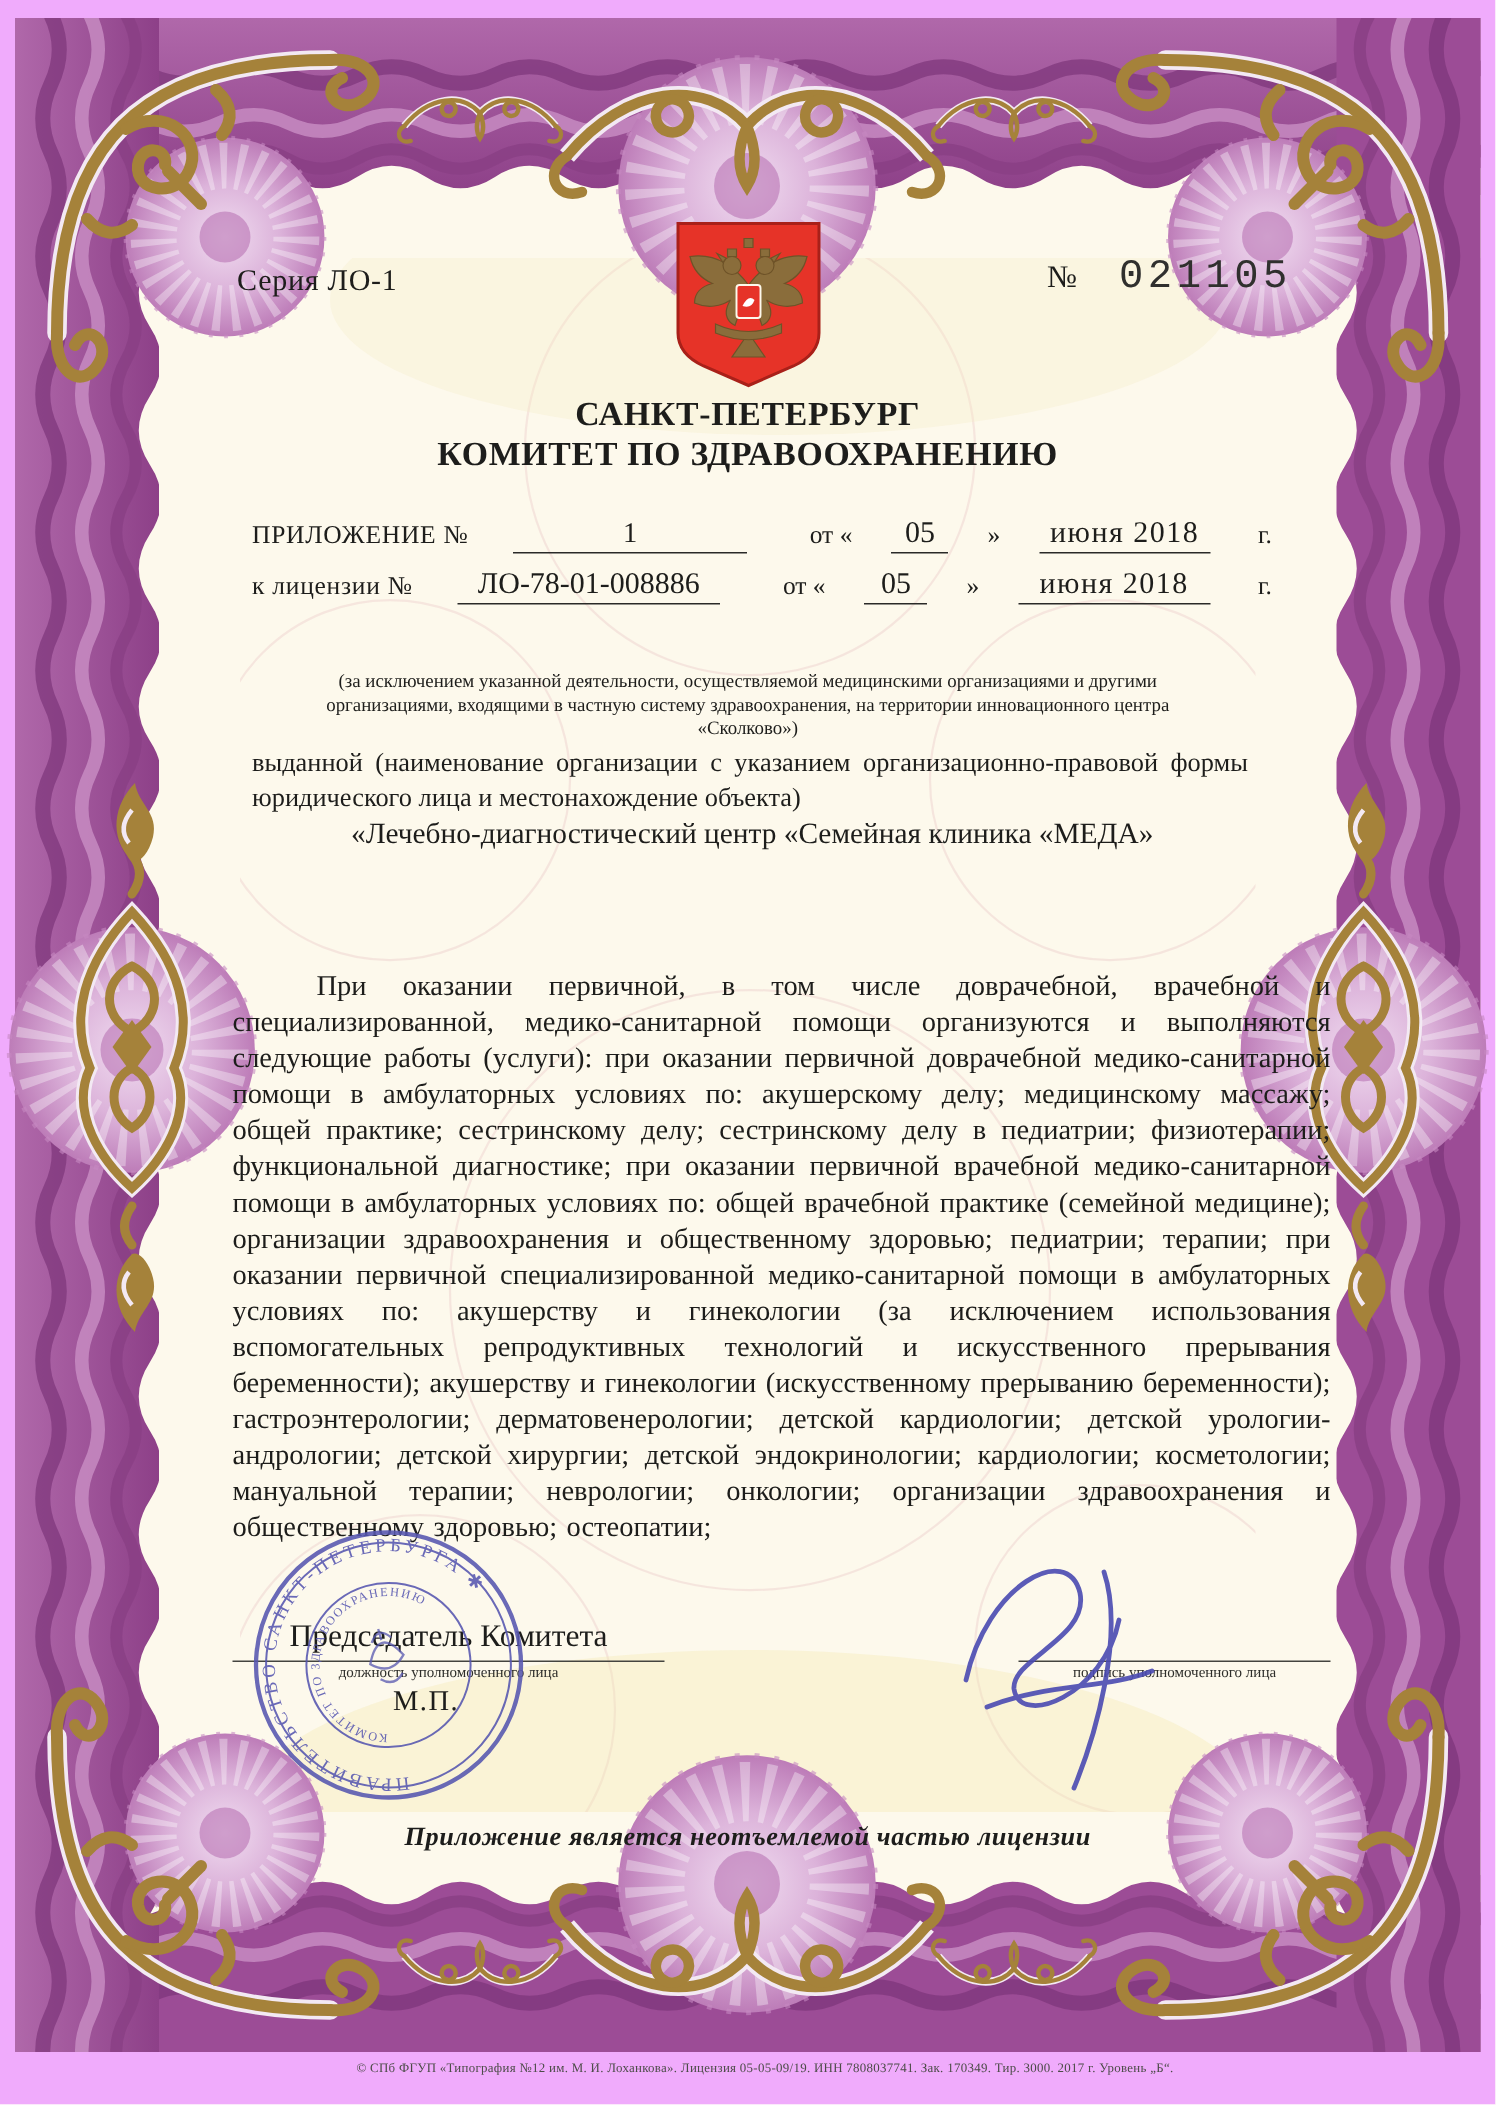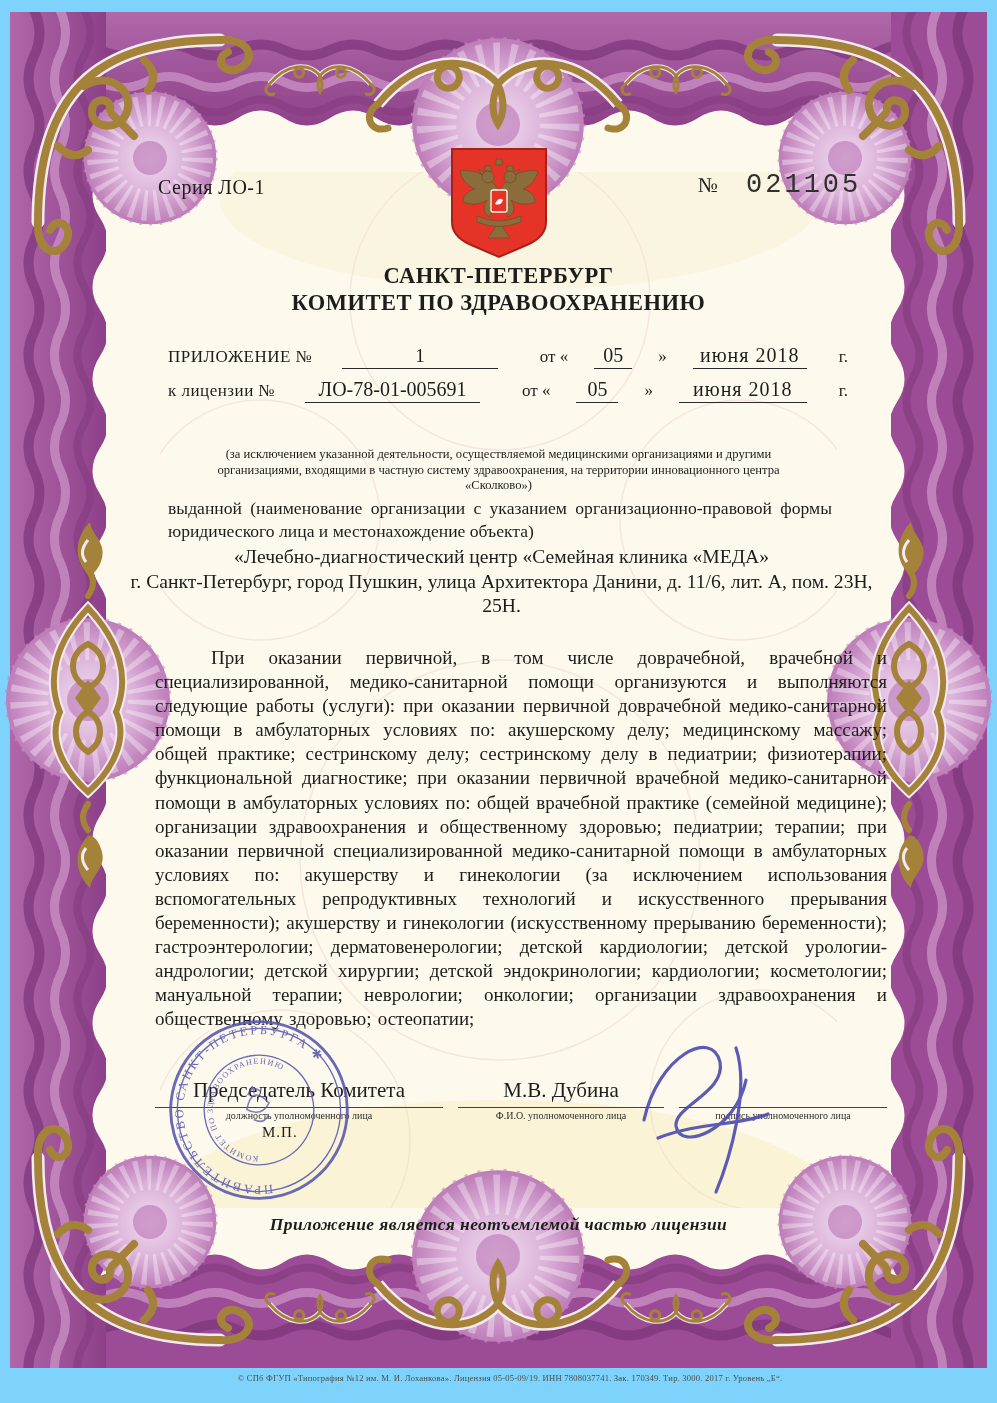--- a/index.html
+++ b/index.html
@@ -1,16 +1,16 @@
 <!DOCTYPE html>
 <html><head>
 <meta charset="utf-8">
 <style>
   html,body{margin:0;padding:0;background:#ffffff;}
-  .doc{position:relative;width:997px;height:1403px;background:#7dd3fc;overflow:hidden;
+  .doc{position:relative;width:997px;height:1403px;background:#f0abfc;overflow:hidden;
        font-family:"Liberation Serif", serif;color:#1d1d1b;}
   .frame{position:absolute;left:0;top:0;width:997px;height:1403px;}
   .abs{position:absolute;}
   .series{left:158px;top:176px;font-size:20px;letter-spacing:.5px;}
   .numblock{left:698px;top:170px;display:flex;align-items:baseline;gap:28px;}
   .numsign{font-size:21px;}
   .digits{font-family:"Liberation Mono", monospace;font-size:27px;letter-spacing:3px;color:#30302e;}
   .coat{left:447px;top:146px;width:104px;height:114px;}
   .authority{left:0;right:0;top:262px;text-align:center;font-weight:bold;font-size:22.5px;line-height:27px;letter-spacing:.5px;}
   .formblock{left:168px;top:344px;width:680px;font-size:17px;}
@@ -27,21 +27,21 @@
   .excnote{left:186px;width:625px;top:447px;text-align:center;font-size:12.6px;line-height:15.6px;}
   .issued{left:168px;width:664px;top:497px;font-size:17.6px;line-height:23px;text-align:justify;}
   .orgblock{left:110px;right:104px;top:545px;text-align:center;font-size:19.6px;line-height:24.6px;}
   .services{left:155px;width:732px;top:646px;font-size:19px;line-height:24.1px;text-align:justify;text-indent:56px;word-spacing:1.5px;}
   .sigrow{left:155px;width:732px;top:1054px;display:flex;justify-content:space-between;margin-top:24px;}
   .sigcol{display:flex;flex-direction:column;}
   .sigval{text-align:center;font-size:21px;padding:0 6px 3px 6px;min-height:26px;}
   .sigline{border-top:1.2px solid #44443f;height:0;}
   .sigcap{text-align:center;font-size:10px;color:#2e2e2a;padding-top:2px;}
   .c1{width:288px;} .c2{width:206px;} .c3{width:208px;}
-  .mp{left:262px;top:1124px;font-size:15px;letter-spacing:1px;}
+  .mp{left:262px;top:1124px;font-size:19px;letter-spacing:1px;}
   .stamp{left:163px;top:1014px;width:192px;height:192px;transform:rotate(-16deg);opacity:.88;}
   .sig-ink{left:616px;top:1008px;width:196px;height:188px;}
   .integral{left:0;right:0;top:1214px;text-align:center;font-weight:bold;font-size:17.5px;letter-spacing:.4px;font-style:italic;}
   .imprint{left:0;right:0;top:1373px;text-align:center;font-size:8.6px;color:#4c4c48;letter-spacing:.2px;padding-left:23px;}
 </style>
 </head>
 <body>
 
 <div class="doc">
 
@@ -216,49 +216,43 @@
       <span class="flabel">ПРИЛОЖЕНИЕ №</span>
       <span class="u u1">1</span>
       <span class="fsep">от «</span>
       <span class="u uday">05</span>
       <span class="fsep">»</span>
       <span class="u umon">июня 2018</span>
       <span class="gsuf">г.</span>
     </div>
     <div class="frow">
       <span class="flabel">к лицензии №</span>
-      <span class="u ulic">ЛО-78-01-005691</span>
+      <span class="u ulic">ЛО-78-01-008886</span>
       <span class="fsep">от «</span>
       <span class="u uday">05</span>
       <span class="fsep">»</span>
       <span class="u umon">июня 2018</span>
       <span class="gsuf">г.</span>
     </div>
   </div>
 
   <div class="abs excnote">(за исключением указанной деятельности, осуществляемой медицинскими организациями и другими организациями, входящими в частную систему здравоохранения, на территории инновационного центра «Сколково»)</div>
   <div class="abs issued">выданной (наименование организации с указанием организационно-правовой формы юридического лица и местонахождение объекта)</div>
 
   <div class="abs orgblock">
     <div>«Лечебно-диагностический центр «Семейная клиника «МЕДА»</div>
-    <div>г. Санкт-Петербург, город Пушкин, улица Архитектора Данини, д. 11/6, лит. А, пом. 23Н, 25Н.</div>
   </div>
 
   <p class="abs services" style="margin:0;">При оказании первичной, в том числе доврачебной, врачебной и специализированной, медико-санитарной помощи организуются и выполняются следующие работы (услуги): при оказании первичной доврачебной медико-санитарной помощи в амбулаторных условиях по: акушерскому делу; медицинскому массажу; общей практике; сестринскому делу; сестринскому делу в педиатрии; физиотерапии; функциональной диагностике; при оказании первичной врачебной медико-санитарной помощи в амбулаторных условиях по: общей врачебной практике (семейной медицине); организации здравоохранения и общественному здоровью; педиатрии; терапии; при оказании первичной специализированной медико-санитарной помощи в амбулаторных условиях по: акушерству и гинекологии (за исключением использования вспомогательных репродуктивных технологий и искусственного прерывания беременности); акушерству и гинекологии (искусственному прерыванию беременности); гастроэнтерологии; дерматовенерологии; детской кардиологии; детской урологии-андрологии; детской хирургии; детской эндокринологии; кардиологии; косметологии; мануальной терапии; неврологии; онкологии; организации здравоохранения и общественному здоровью; остеопатии;</p>
 
   <div class="abs sigrow">
     <div class="sigcol c1">
       <div class="sigval">Председатель Комитета</div>
       <div class="sigline"></div>
       <div class="sigcap">должность уполномоченного лица</div>
-    </div>
-    <div class="sigcol c2">
-      <div class="sigval">М.В. Дубина</div>
-      <div class="sigline"></div>
-      <div class="sigcap">Ф.И.О. уполномоченного лица</div>
     </div>
     <div class="sigcol c3">
       <div class="sigval"></div>
       <div class="sigline"></div>
       <div class="sigcap">подпись уполномоченного лица</div>
     </div>
   </div>
 
   <span class="abs mp">М.П.</span>
 

